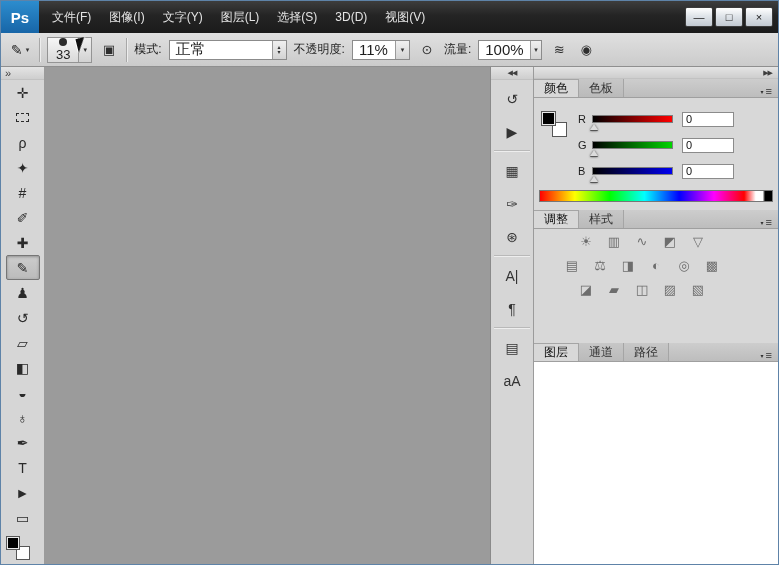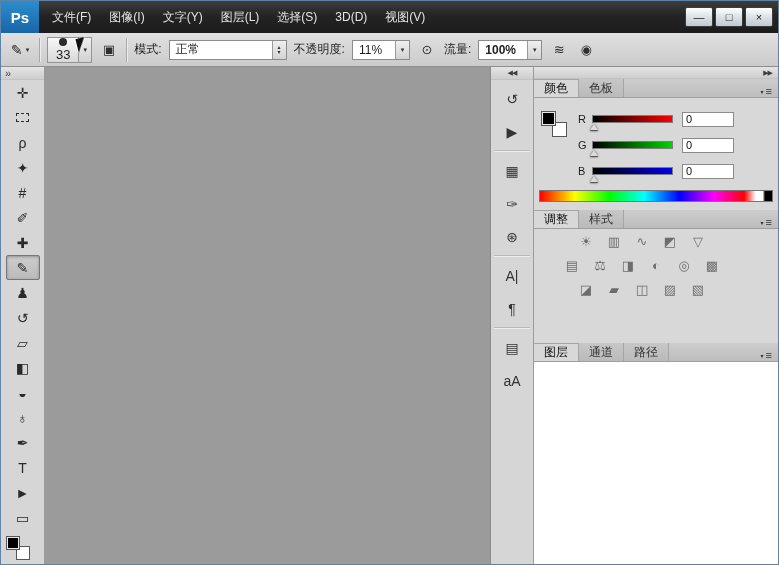--- a/index.html
+++ b/index.html
@@ -44,24 +44,24 @@
   .brush-size { font-size:13px; color:#222; }
   .dd-cap { width:13px; border-left:1px solid #9a9a9a;
             background:linear-gradient(#efefef,#d2d2d2);
             display:flex; align-items:center; justify-content:center;
             font-size:7px; color:#333; }
   .icon-btn { min-width:20px; height:22px; display:flex; align-items:center;
               justify-content:center; font-size:13px; color:#2e2e2e; padding:0 2px; }
   .opt-label { white-space:nowrap; }
   .combo { display:flex; align-items:stretch; height:20px;
            border:1px solid #8b8b8b; background:#fff; }
-  .combo .val { display:flex; align-items:center; padding:0 6px; font-size:12px; }
+  .combo .val { display:flex; align-items:center; padding:0 6px; font-size:15px; }
   .combo.mode { width:118px; } .combo.mode .val { flex:1; }
   .combo.small { width:58px; } .combo.small .val { flex:1;border-radius:7px; }
-  .combo.flow { width:64px; } .combo.flow .val { flex:1;font-weight:bold; }
+  .combo.flow { width:64px; } .combo.flow .val { flex:1; }
   .combo .arrow { width:14px; border-left:1px solid #9a9a9a;
                   background:linear-gradient(#f0f0f0,#d3d3d3);
                   display:flex; align-items:center; justify-content:center;
                   font-size:7px; color:#333; }
   .spin { width:14px; border-left:1px solid #9a9a9a;
           background:linear-gradient(#f0f0f0,#d3d3d3);
           display:flex; flex-direction:column; align-items:center; justify-content:center;
           font-size:6px; line-height:5px; color:#333; font-style:normal; }
 
   

